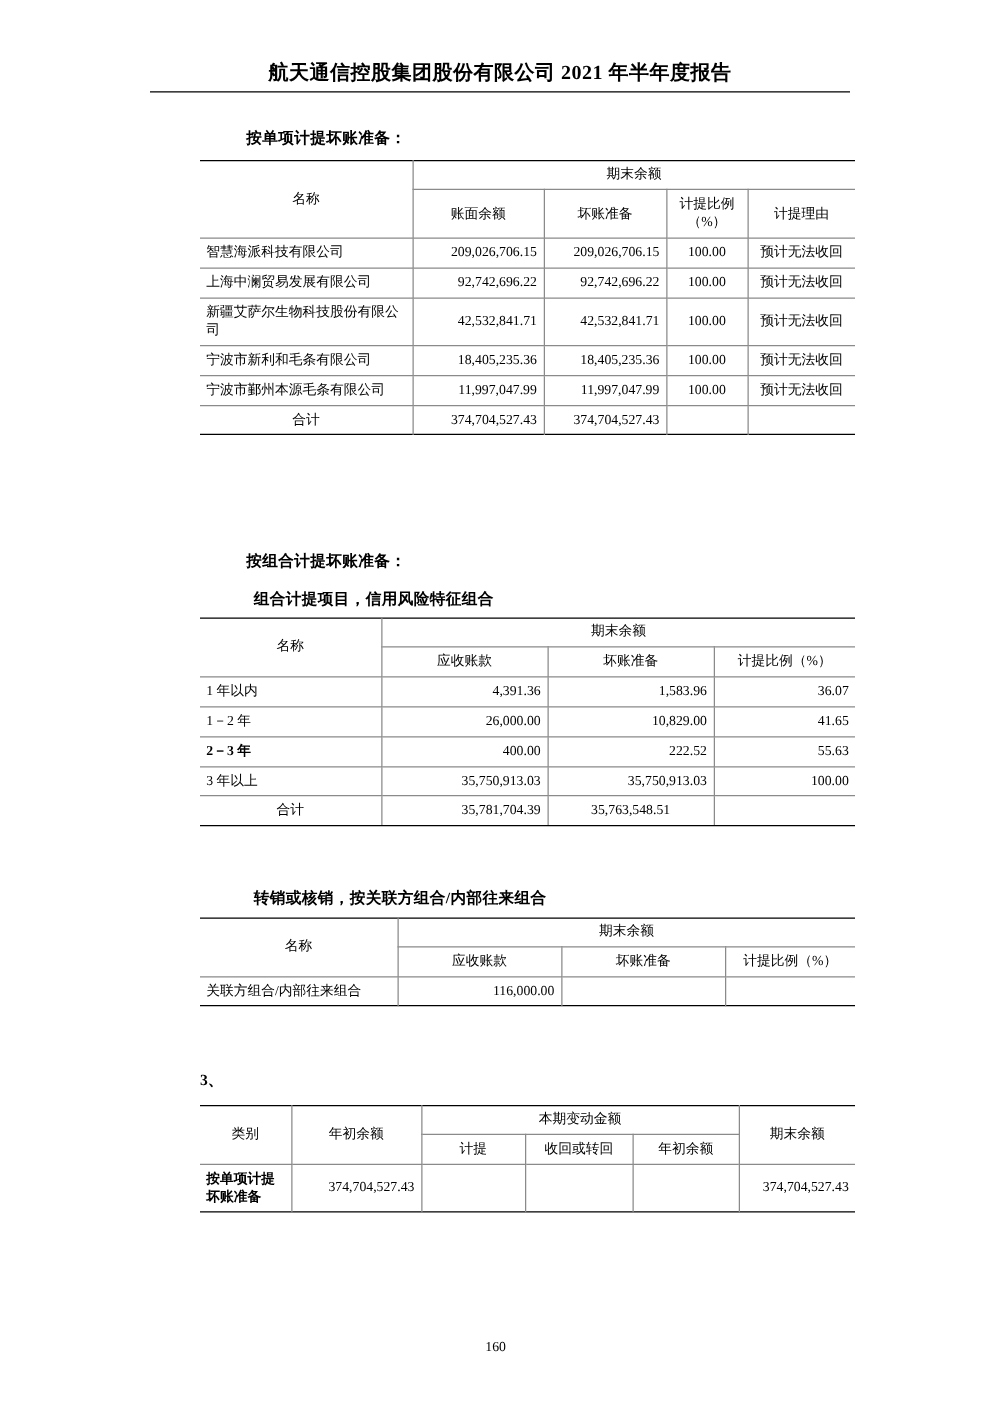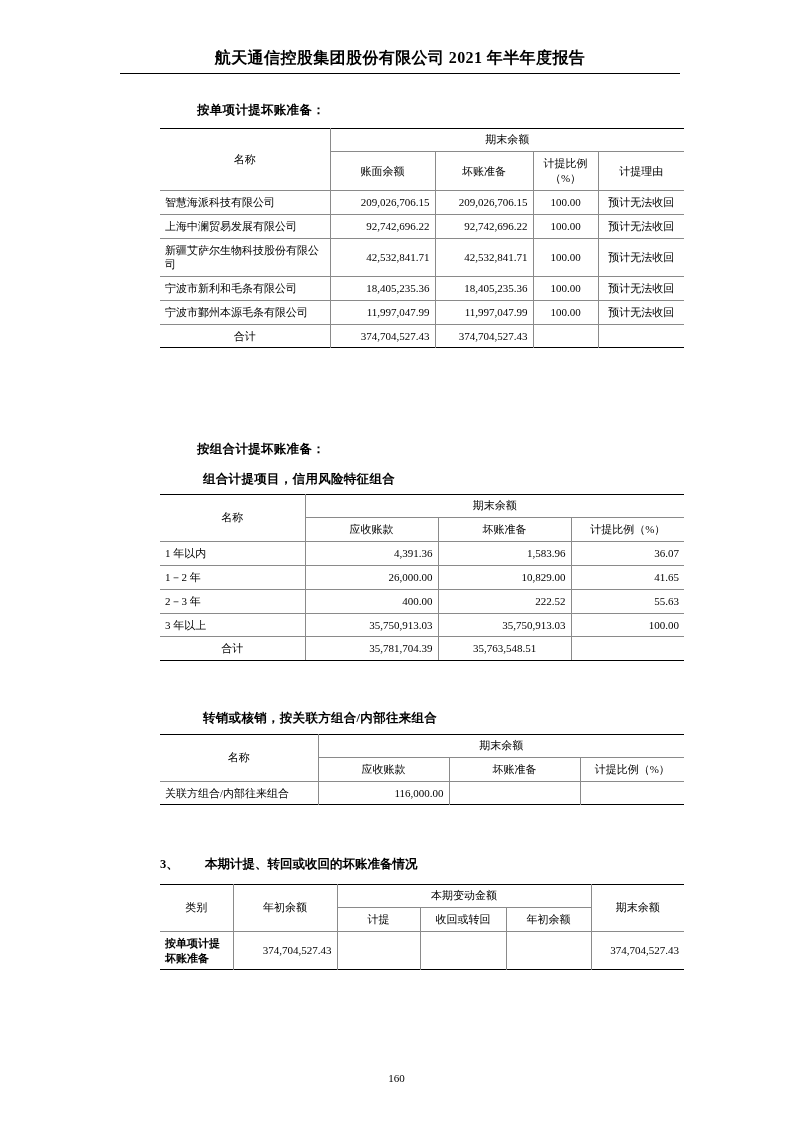--- a/index.html
+++ b/index.html
@@ -197,21 +197,21 @@
         <td class="r">1,583.96</td>
         <td class="r" style="border-right:none;">36.07</td>
       </tr>
       <tr>
         <td class="l" style="border-left:none;">1－2 年</td>
         <td class="r">26,000.00</td>
         <td class="r">10,829.00</td>
         <td class="r" style="border-right:none;">41.65</td>
       </tr>
       <tr>
-        <td class="l" style="border-left:none;">2－3 年</td>
+        <td class="l" style="border-left:none;font-weight:bold;">2－3 年</td>
         <td class="r">400.00</td>
         <td class="r">222.52</td>
         <td class="r" style="border-right:none;">55.63</td>
       </tr>
       <tr>
         <td class="l" style="border-left:none;">3 年以上</td>
         <td class="r">35,750,913.03</td>
         <td class="r">35,750,913.03</td>
         <td class="r" style="border-right:none;">100.00</td>
       </tr>
@@ -249,21 +249,20 @@
         <td class="l" style="border-left:none; border-bottom:none;">关联方组合/内部往来组合</td>
         <td class="r" style="border-bottom:none;">116,000.00</td>
         <td class="r" style="border-bottom:none;"></td>
         <td class="r" style="border-right:none; border-bottom:none;"></td>
       </tr>
     </tbody>
       </table>
   </div>
 
   <div class="abs num-sec" style="top:856px; left:160px;">3、</div>
-  <div class="abs num-sec" style="top:856px; left:205px;">本期计提、转回或收回的坏账准备情况</div>
 
   <div class="abs thick-wrap" style="top:884px; left:160px; width:524px;">
     <table class="doc" style="width:524px;">
       <colgroup>
         <col style="width:73px;">
         <col style="width:104px;">
         <col style="width:83px;">
         <col style="width:86px;">
         <col style="width:85px;">
         <col style="width:93px;">

